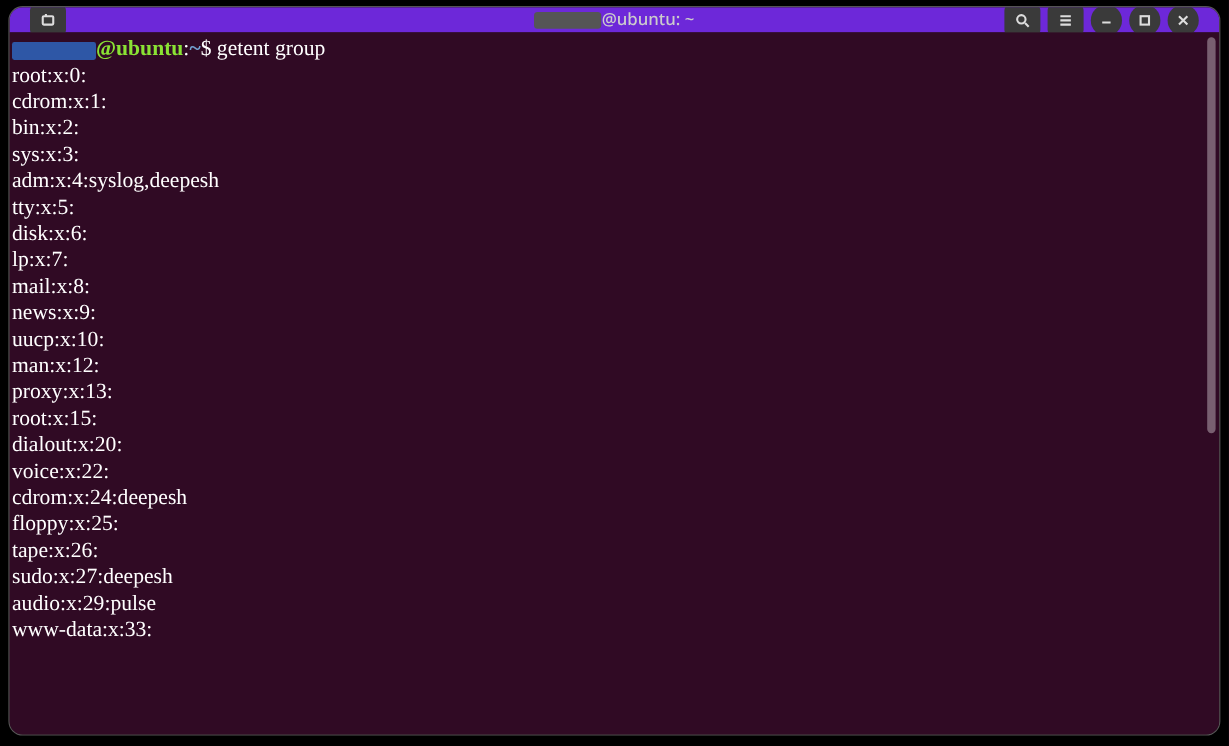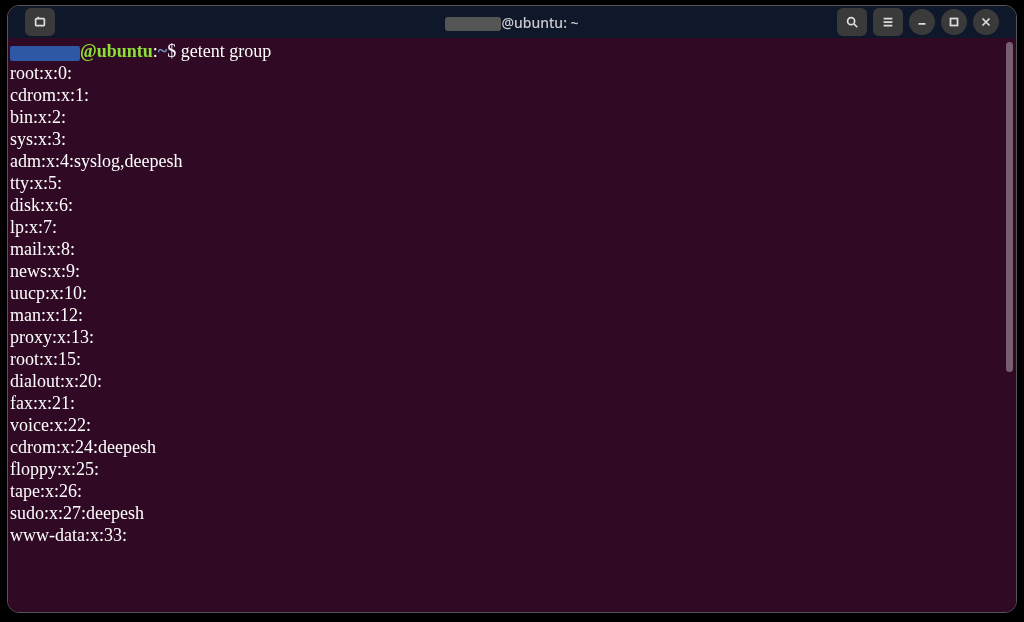--- a/index.html
+++ b/index.html
@@ -15,22 +15,22 @@
     .window{
       width:1010px;height:608px;
       margin-top:5px;
       background:#2c0a1e;
       border:1px solid #555;
       border-radius:12px;
       overflow:hidden;
       display:flex;flex-direction:column;
     }
     .titlebar{
-      height:32px;
-      background:#0f172a;
+      height:21px;
+      background:#6d28d9;
       display:flex;align-items:center;
       color:#eee;font-size:14px;
       position:relative;
       padding:0 17px;
     }
     .tb-left,.tb-right{display:flex;gap:6px;align-items:center;}
     .tb-center{position:absolute;left:0;right:0;text-align:center;pointer-events:none;color:#ccc;font-weight:500;}
     .tb-btn{
       width:26px;height:26px;
       border-radius:50%;
@@ -125,23 +125,23 @@
         <div class="line">tty:x:5:</div>
         <div class="line">disk:x:6:</div>
         <div class="line">lp:x:7:</div>
         <div class="line">mail:x:8:</div>
         <div class="line">news:x:9:</div>
         <div class="line">uucp:x:10:</div>
         <div class="line">man:x:12:</div>
         <div class="line">proxy:x:13:</div>
         <div class="line">root:x:15:</div>
         <div class="line">dialout:x:20:</div>
-        <div class="line">fax:x:21:</div>
         <div class="line">voice:x:22:</div>
         <div class="line">cdrom:x:24:deepesh</div>
         <div class="line">floppy:x:25:</div>
         <div class="line">tape:x:26:</div>
         <div class="line">sudo:x:27:deepesh</div>
+        <div class="line">audio:x:29:pulse</div>
         <div class="line">www-data:x:33:</div>
       </div>
   </div>
 
 </div>
 
 </body></html>

